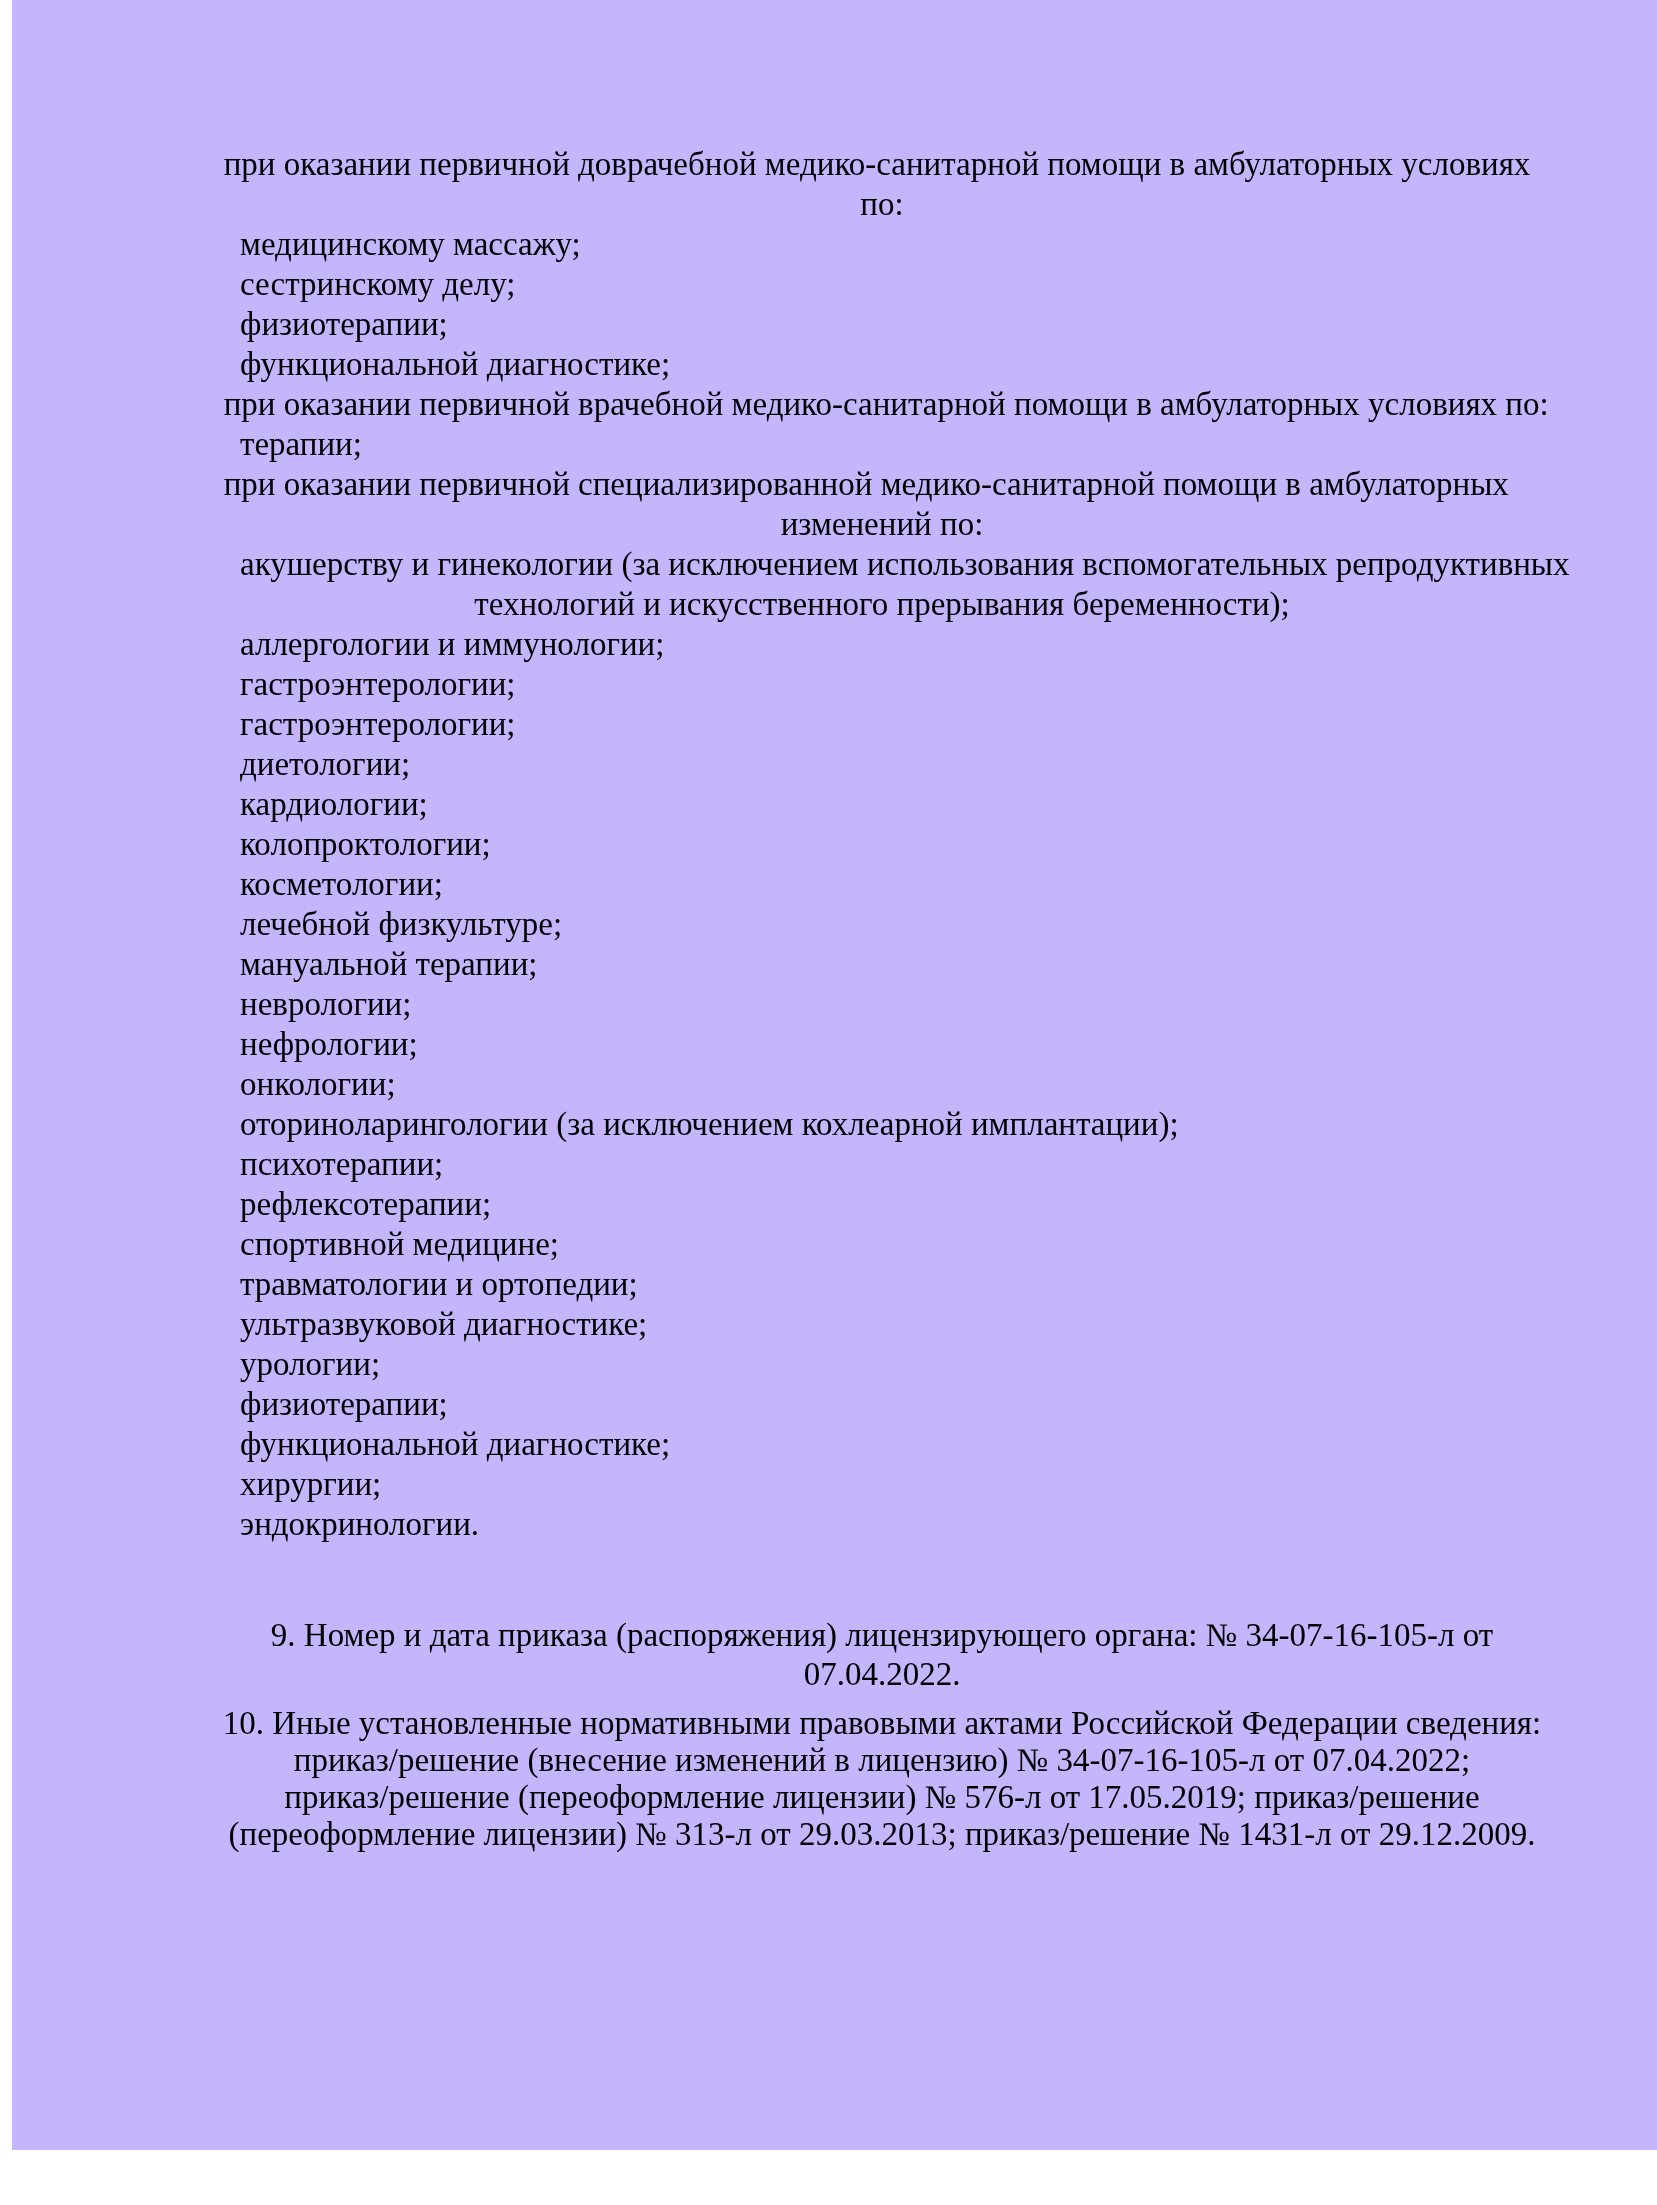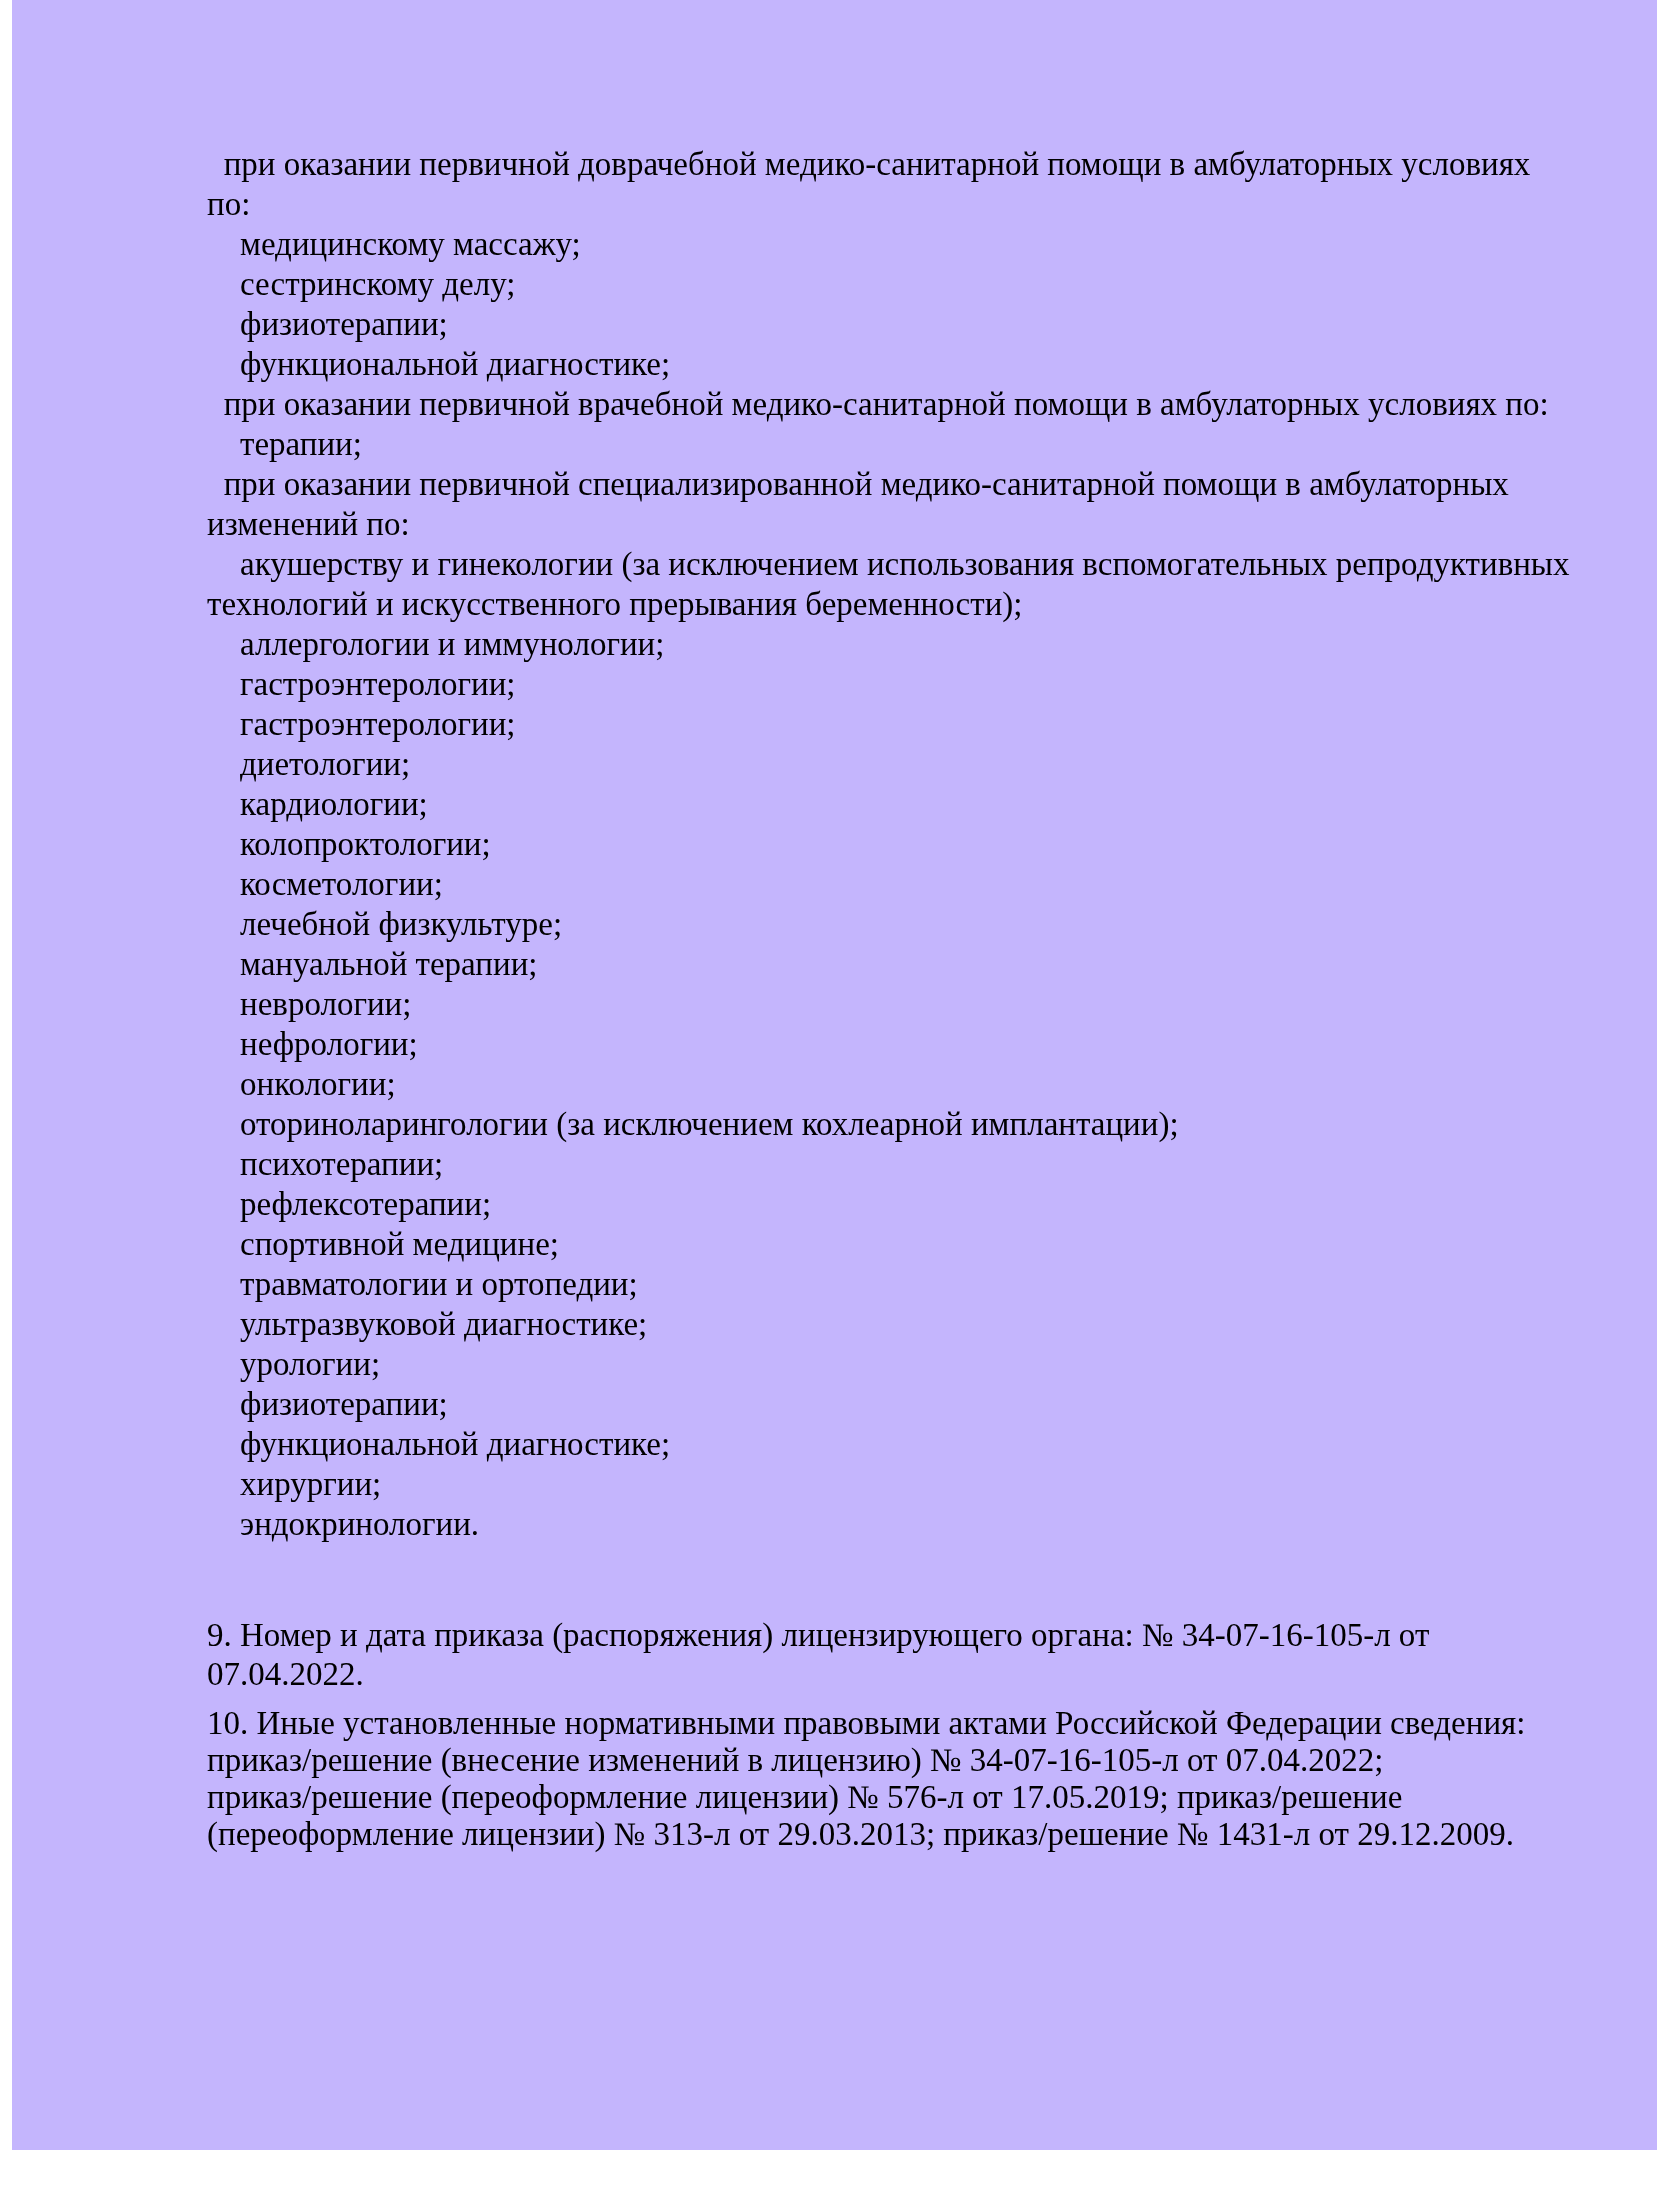--- a/index.html
+++ b/index.html
@@ -43,21 +43,21 @@
     line-height: 37px;
   }
   .line {
     display: block;
     height: 40px;
   }
   .block-9 .line { height: 39px; }
   .block-10 .line { height: 37px; }
   .ind-1 { padding-left: 16.7px; }
   .ind-2 { padding-left: 33px; }
-  .ind-0 { padding-left: 0; }
+  .ind-0 { padding-left: 0; text-align: center; }
 </style>
 </head>
 <body>
 
 <div class="page">
 
   <div class="block block-8">
 
     <span class="line ind-1">при оказании первичной доврачебной медико-санитарной помощи в амбулаторных условиях</span>
     <span class="line ind-0">по:</span>

